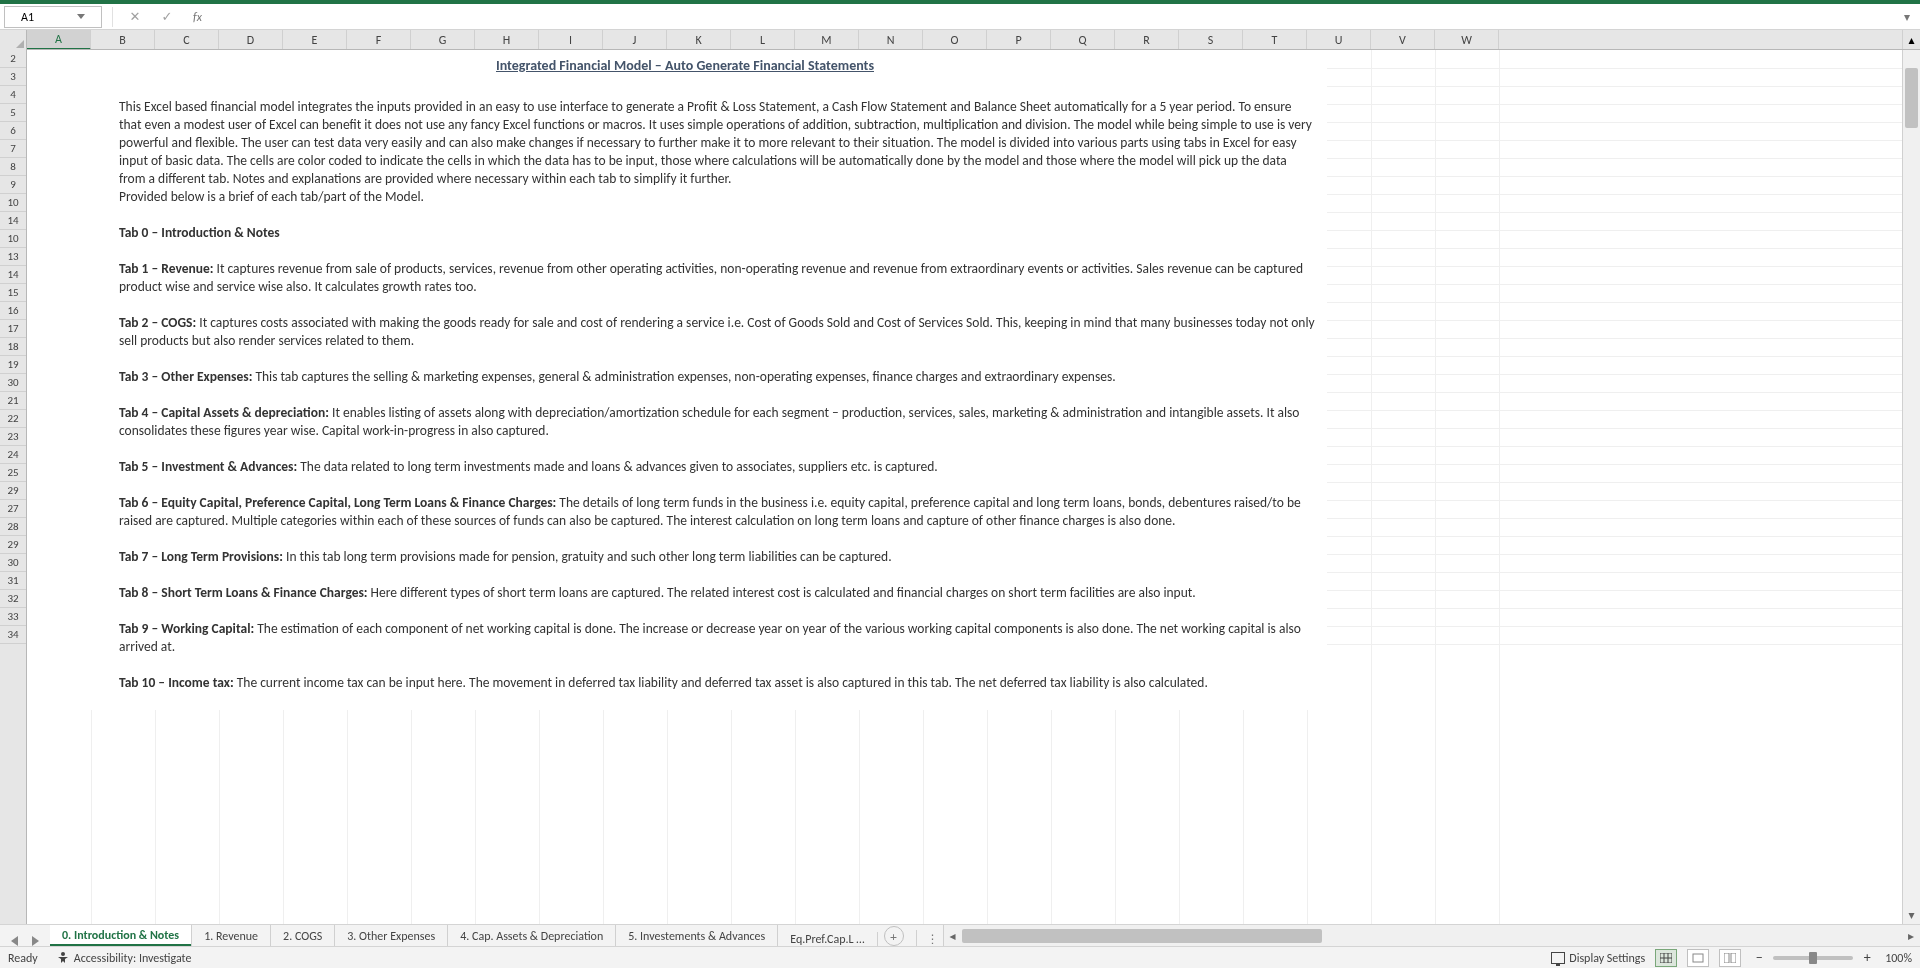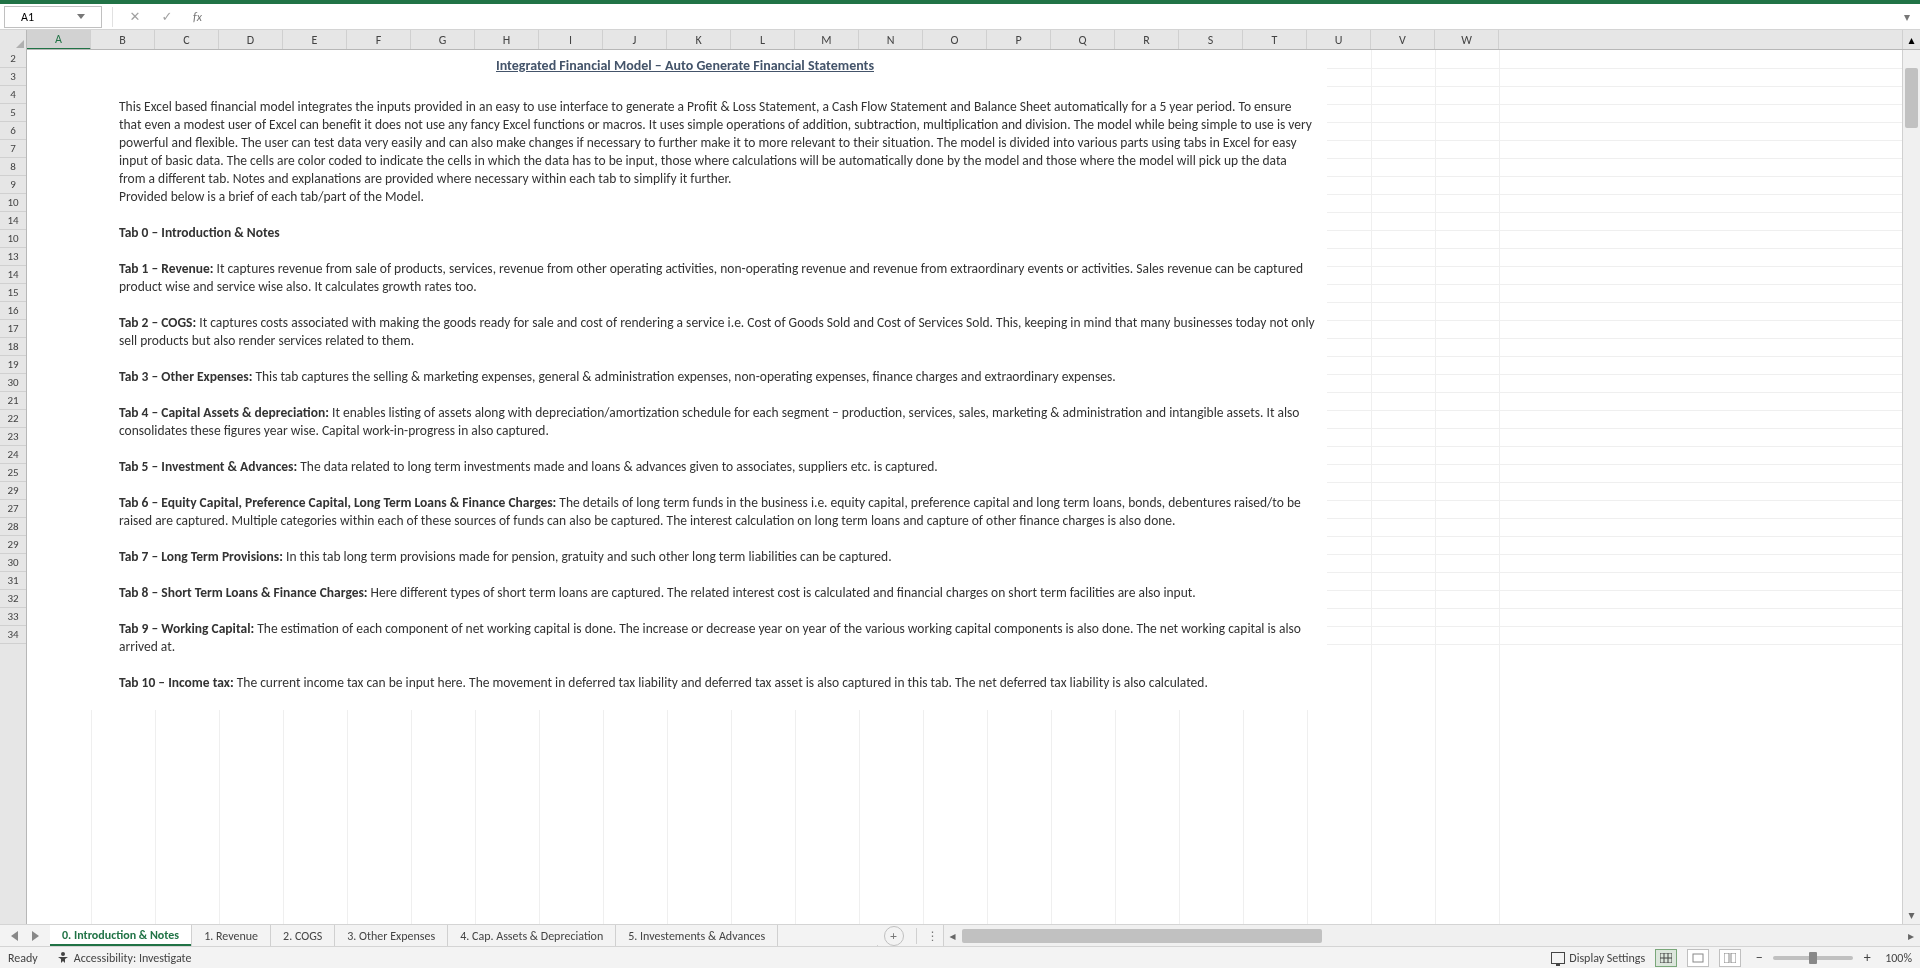--- a/index.html
+++ b/index.html
@@ -47,21 +47,21 @@
 .tabdesc { color: #333; font-size: 13.5px; line-height: 18px; margin-bottom: 18px; }
 .tabdesc .label { font-weight: bold; }
 
 
 .vscroll { width: 18px; background: #f0f0f0; border-left: 1px solid #d0d0d0; display: flex; flex-direction: column; }
 .vscroll .arrow { height: 18px; display: flex; align-items: center; justify-content: center; color: #666; cursor: pointer; }
 .vscroll .track { flex: 1; position: relative; }
 .vscroll .thumb { position: absolute; left: 2px; right: 2px; top: 0; height: 60px; background: #c1c1c1; border-radius: 2px; }
 
 
-.sheet-bar { height: 22px; background: #f3f3f3; border-top: 1px solid #d4d4d4; display: flex; align-items: center; font-size: 12px; }
+.sheet-bar { height: 22px; background: #f3f3f3; border-top: 1px solid #d4d4d4; display: flex; align-items: flex-end; font-size: 12px; }
 .sheet-nav { width: 50px; display: flex; align-items: center; justify-content: space-around; padding: 0 4px; }
 .sheet-nav span { width: 0; height: 0; display: block; cursor: pointer; }
 .tri-l { border-top: 5px solid transparent; border-bottom: 5px solid transparent; border-right: 7px solid #888; }
 .tri-r { border-top: 5px solid transparent; border-bottom: 5px solid transparent; border-left: 7px solid #888; }
 .sheet-tabs { display: flex; align-items: stretch; height: 100%; overflow: hidden; }
 .sheet-tab { padding: 0 12px; display: flex; align-items: center; border-right: 1px solid #d0d0d0; border-left: 1px solid #d0d0d0; color: #444; background: #f3f3f3; cursor: pointer; white-space: nowrap; margin-left: -1px; }
 .sheet-tab.active { background: #fff; color: #217346; font-weight: bold; border-bottom: 2px solid #217346; }
 .sheet-tab.overflow { font-weight: normal; margin-top: 32px; }
 .add-sheet { width: 20px; height: 20px; border: 1px solid #c0c0c0; border-radius: 50%; display: flex; align-items: center; justify-content: center; margin: 0 6px; color: #777; cursor: pointer; font-size: 13px; line-height: 1; }
 .sheet-sep { width: 1px; height: 16px; background: #d0d0d0; margin: 0 6px; }

